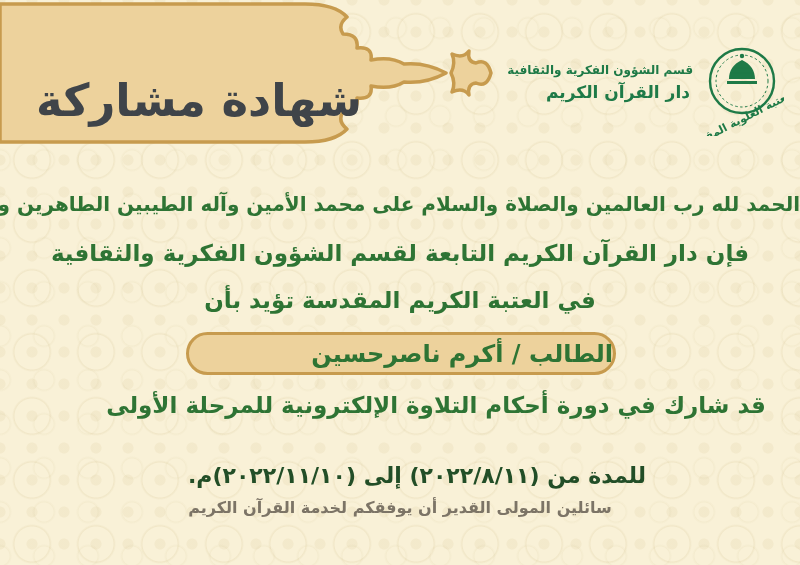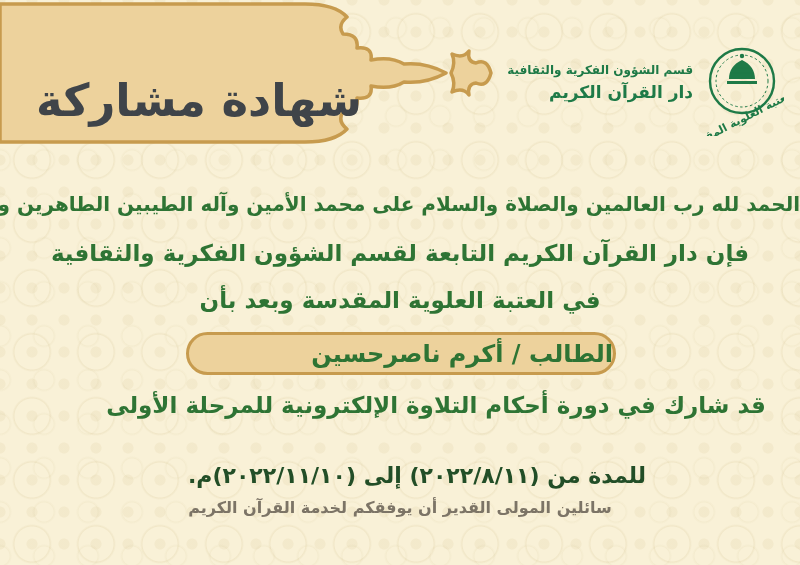--- a/index.html
+++ b/index.html
@@ -23,21 +23,21 @@
     stroke-width:3.5;stroke-linejoin:round;
   }
   .banner-title{
     position:absolute;left:8px;top:27px;width:382px;height:146px;
     display:flex;align-items:center;justify-content:center;
     font-size:45px;font-weight:bold;color:var(--title-text,#3f4449);
     white-space:nowrap;
   }
   .dept-logo{
     position:absolute;left:543px;top:64px;width:150px;
-    text-align:right;color:var(--logo-green,#1e7a47);
+    text-align:center;color:var(--logo-green,#1e7a47);
     line-height:1.15;white-space:nowrap;
   }
   .dept-line1{font-size:12px;font-weight:bold;}
   .dept-line2{font-size:17px;font-weight:bold;margin-top:5px;}
   .emblem{position:absolute;left:696px;top:44px;width:88px;height:92px;}
   .emblem-stroke{stroke:var(--logo-green,#1e7a47);fill:none;}
   .emblem-fill{fill:var(--logo-green,#1e7a47);}
   .emblem-text{
     fill:var(--logo-green,#1e7a47);
     font-size:11px;font-weight:bold;direction:rtl;
@@ -91,21 +91,21 @@
     <circle class="emblem-stroke" cx="46" cy="37" r="32" stroke-width="2.4"></circle>
     <circle class="emblem-stroke" cx="46" cy="37" r="26" stroke-width="1" stroke-dasharray="2.5 2.5"></circle>
     <path class="emblem-fill" d="M46,16 C37,20 33,27 33,35 L59,35 C59,27 55,20 46,16 Z M31,37 h30 v3 h-30 Z"></path>
     <circle class="emblem-fill" cx="46" cy="12" r="2.2"></circle>
     <path class="emblem-stroke" d="M38,24 h16 M36,29 h20" stroke-width="1.4"></path>
     <text class="emblem-text" x="44" y="80" text-anchor="middle" transform="rotate(-27 44 80)">العتبة العلوية المقدسة</text>
   </svg>
 
   <div class="tline green praise" dir="rtl">الحمد لله رب العالمين والصلاة والسلام على محمد الأمين وآله الطيبين الطاهرين وبعد :</div>
   <div class="tline green org" dir="rtl">فإن دار القرآن الكريم التابعة لقسم الشؤون الفكرية والثقافية</div>
-  <div class="tline green attest" dir="rtl">في العتبة العلوية المقدسة وبعد بأن</div>
+  <div class="tline green attest" dir="rtl">في العتبة الكريم المقدسة تؤيد بأن</div>
 
   <div class="name-pill" dir="rtl">
     <span>الطالب / أكرم ناصرحسين</span>
   </div>
 
   <div class="tline green course" dir="rtl">قد شارك في دورة أحكام التلاوة الإلكترونية للمرحلة الأولى</div>
   <div class="tline period" dir="rtl">للمدة من (٢٠٢٢/٨/١١) إلى (٢٠٢٢/١١/١٠)م.</div>
   <div class="tline closing" dir="rtl">سائلين المولى القدير أن يوفقكم لخدمة القرآن الكريم</div>
 
 </div>

